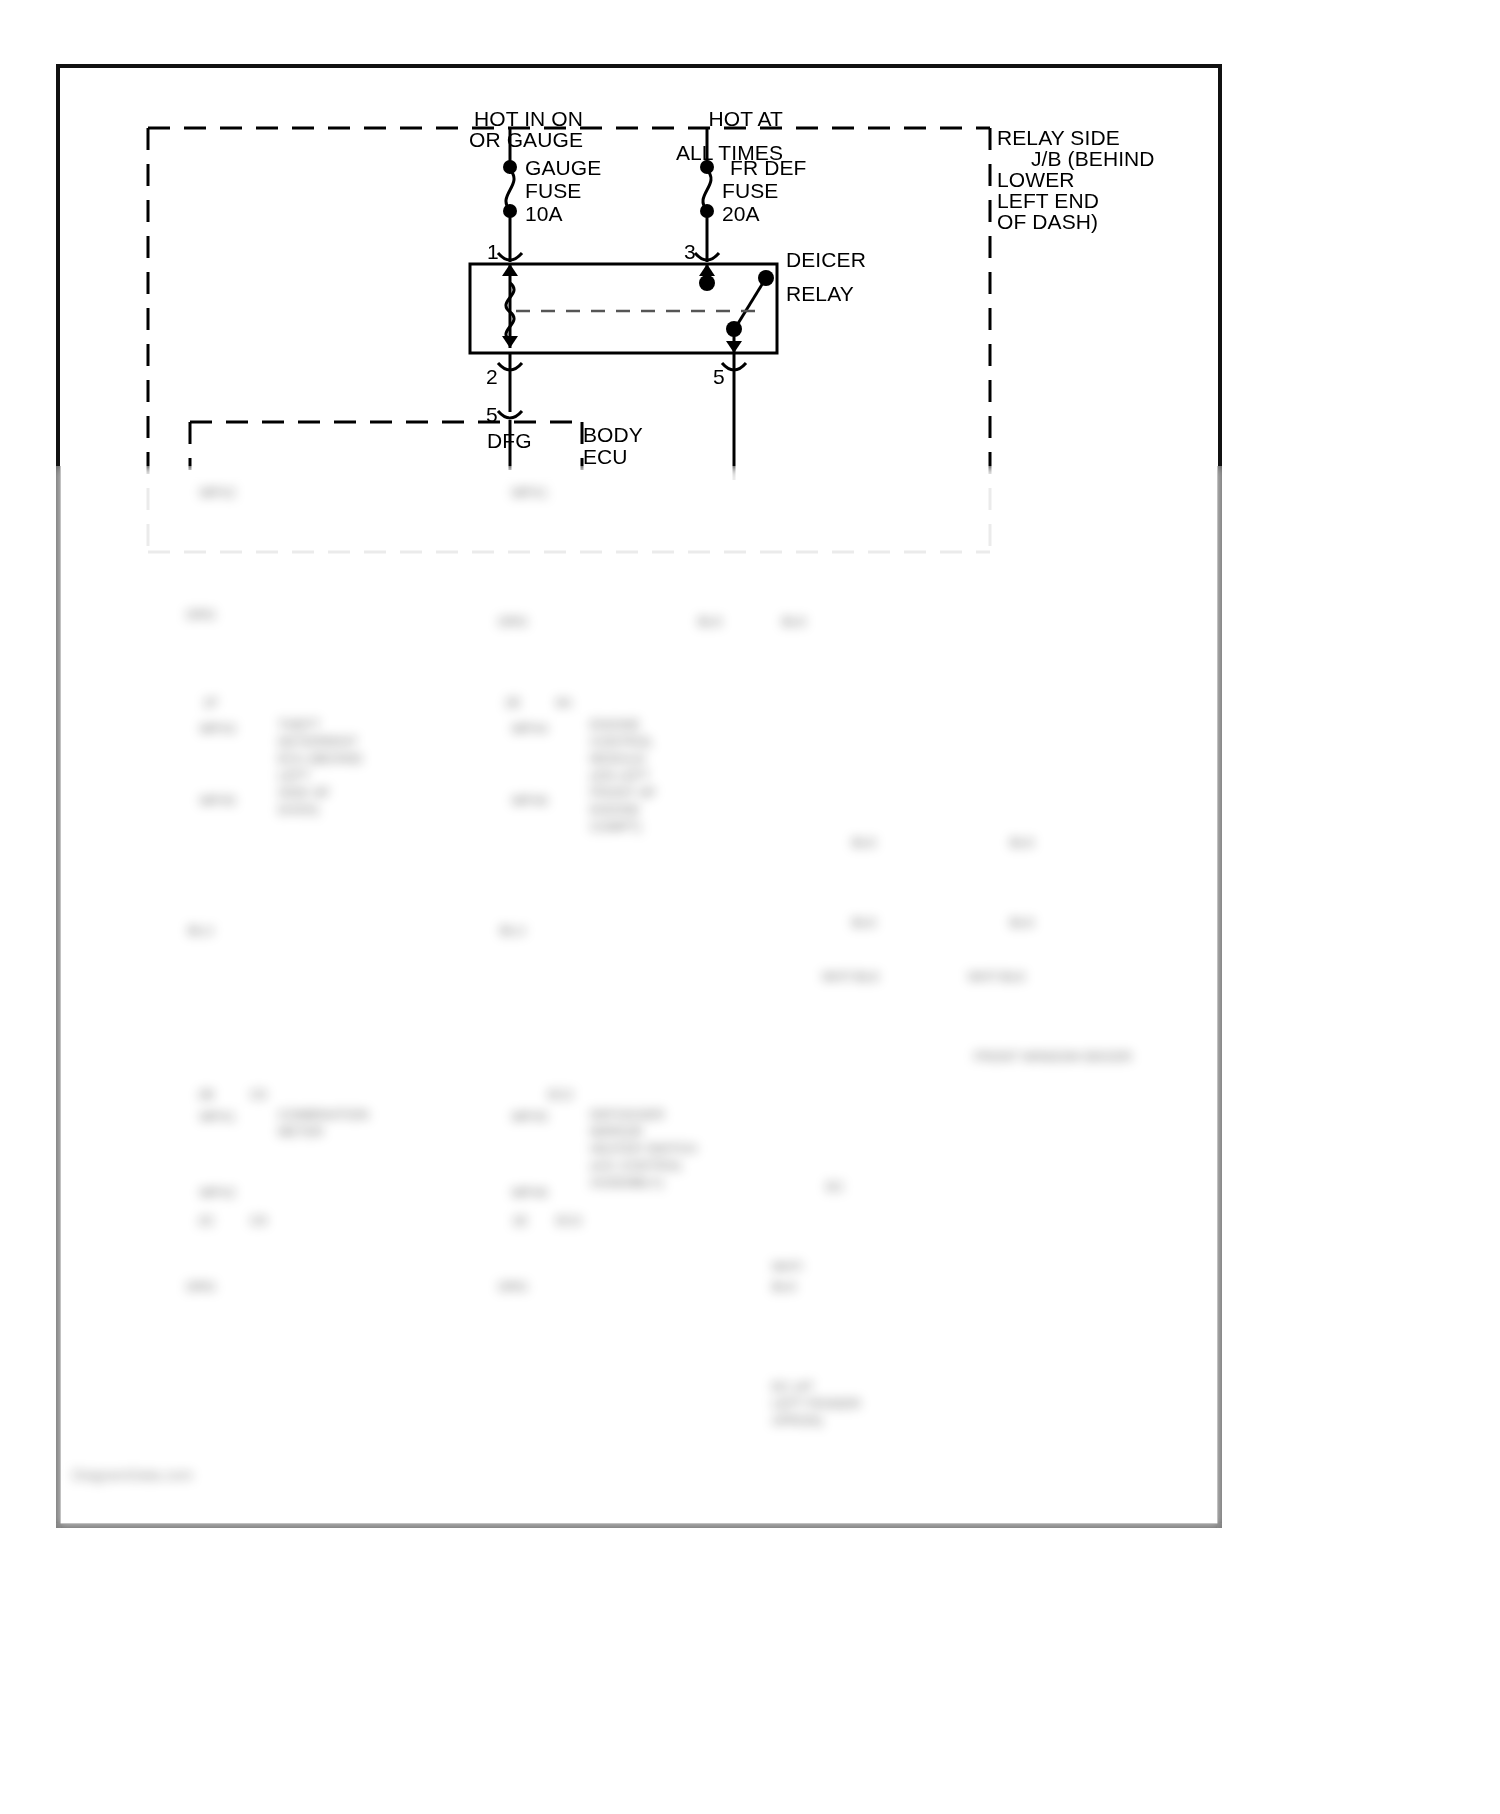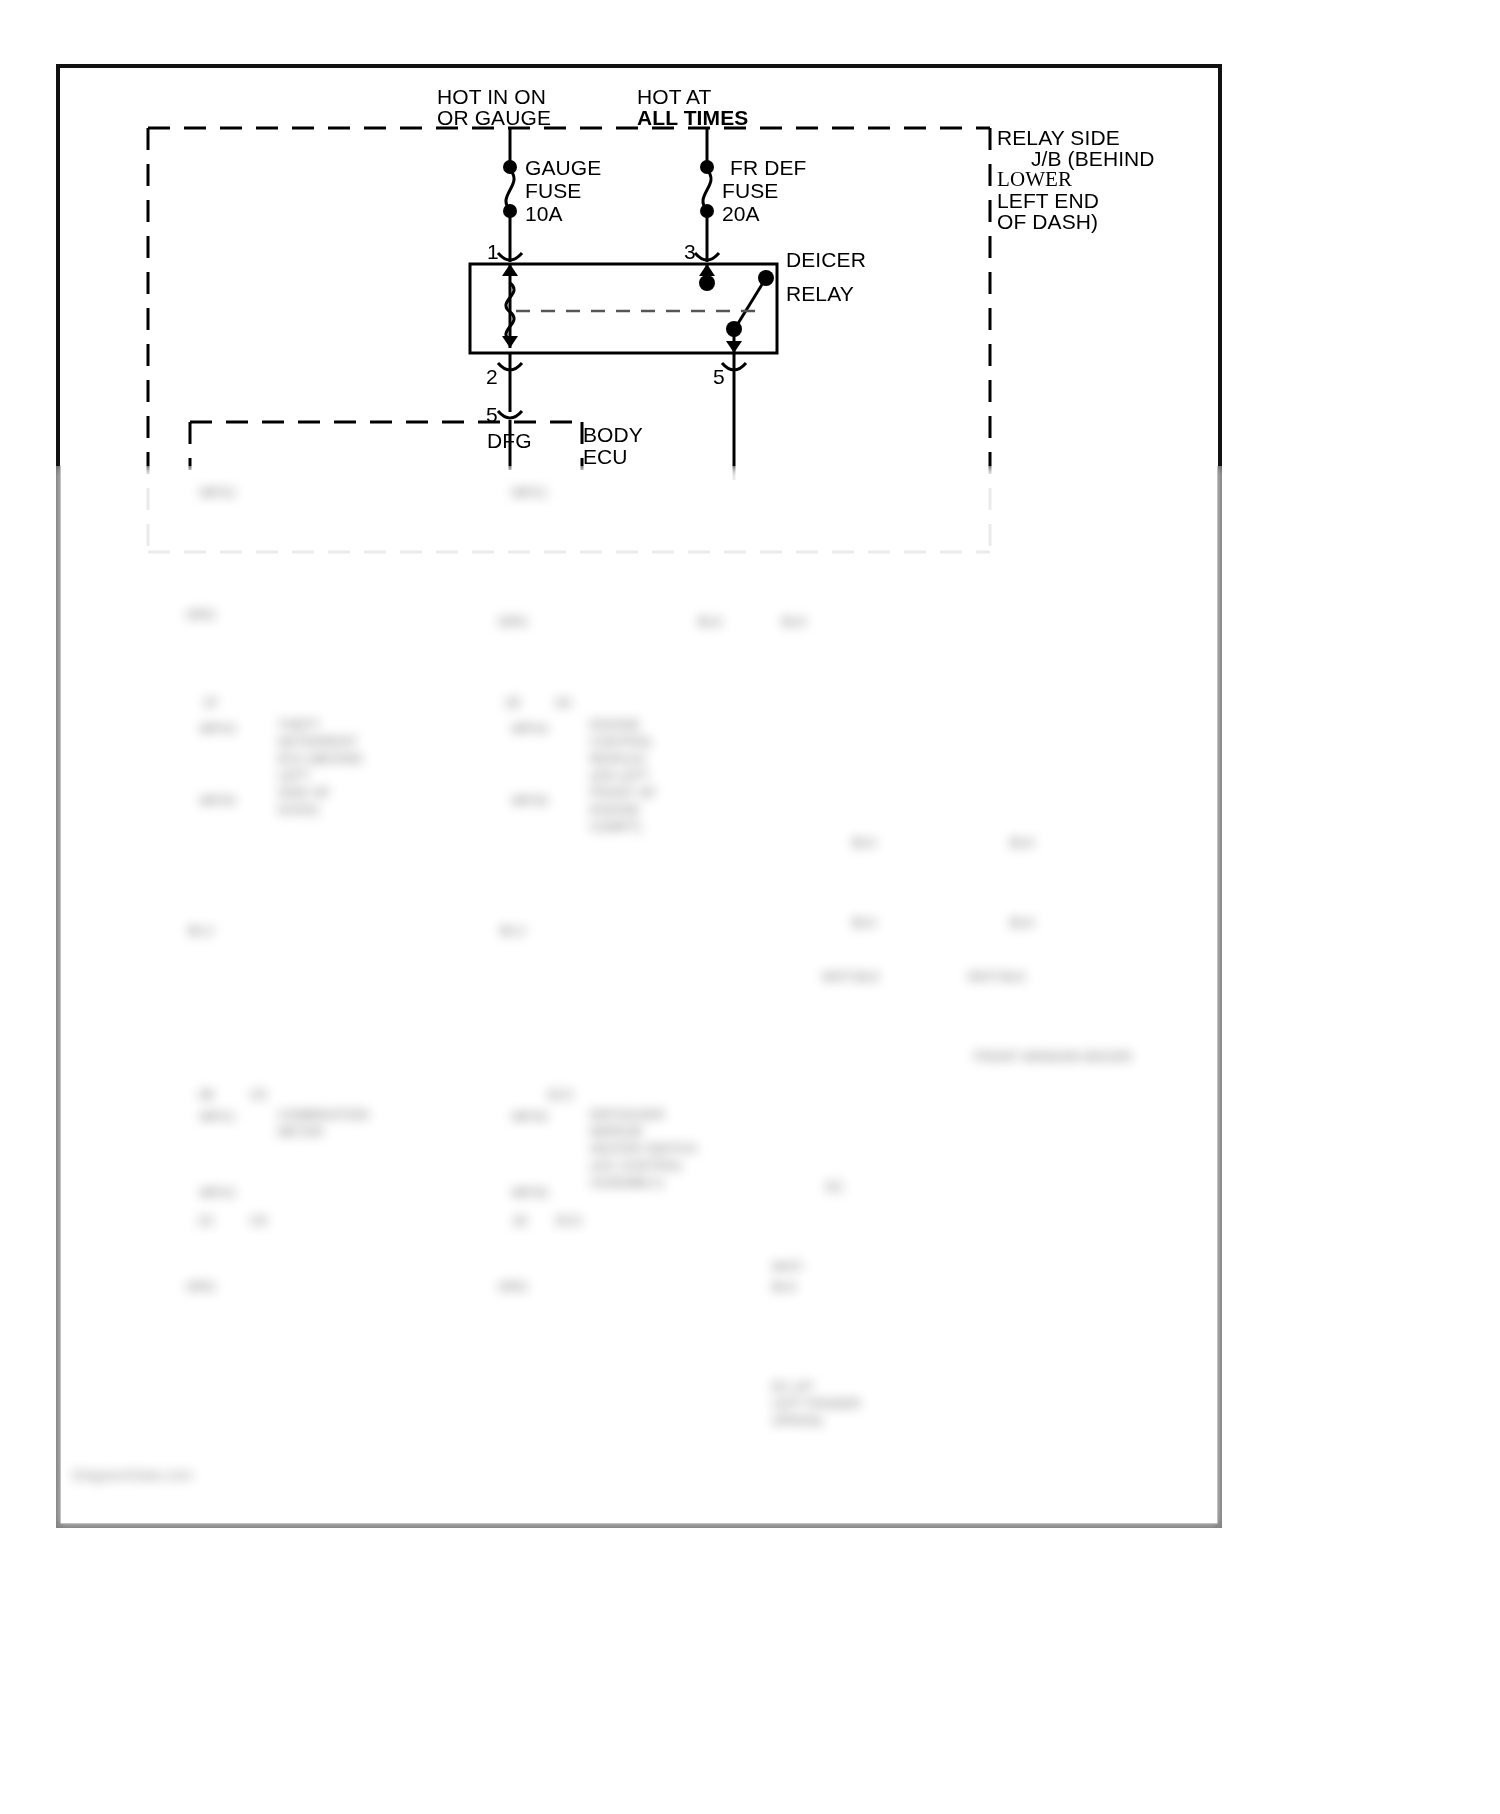--- a/index.html
+++ b/index.html
@@ -19,21 +19,21 @@
 
   
   .blurwrap{position:absolute;left:56px;top:466px;width:1166px;height:1062px;
             overflow:hidden;}
   .blurinner{position:absolute;left:-56px;top:-466px;width:1500px;height:1814px;
              filter:blur(5.2px);opacity:.92;}
 
   
   .t{position:absolute;color:#000;font-family:"Liberation Sans",sans-serif;
      font-size:21px;line-height:25px;white-space:pre;letter-spacing:.1px;}
-  .tc{text-align:left;}
+  .tc{text-align:right;margin-top:22px;}
   .num{position:absolute;color:#000;font-size:21px;font-family:"Liberation Sans",sans-serif;}
 
   .blurtxt{position:absolute;font-family:"Liberation Sans",sans-serif;
            font-size:13px;line-height:17px;color:#6a6a6a;white-space:pre;}
   .wmk{position:absolute;font-size:15px;color:#8d8d8d;font-family:"Liberation Sans",sans-serif;}
 </style>
 </head>
 <body>
 
 <div id="page">
@@ -105,21 +105,21 @@
         <circle cx="734" cy="329" r="8"></circle>
         <circle cx="766" cy="278" r="8"></circle>
       </g>
     </svg>
   </div>
 
   <div class="t tc" style="left:437px;top:84px;width:146px;"><span>HOT IN ON</span></div>
   <div class="t tc" style="left:437px;top:105px;width:146px;"><span>OR GAUGE</span></div>
 
   <div class="t tc" style="left:637px;top:84px;width:146px;"><span>HOT AT</span></div>
-  <div class="t tc" style="left:637px;top:105px;width:146px;font-weight:bold;"><span>ALL TIMES</span></div>
+  <div class="t tc" style="left:637px;top:118px;width:146px;"><span>ALL TIMES</span></div>
 
   <div class="t" style="left:525px;top:155px;"><span>GAUGE</span></div>
   <div class="t" style="left:525px;top:178px;"><span>FUSE</span></div>
   <div class="t" style="left:525px;top:201px;"><span>10A</span></div>
 
   <div class="t" style="left:722px;top:155px;margin-left:8px;"><span>FR DEF</span></div>
   <div class="t" style="left:722px;top:178px;"><span>FUSE</span></div>
   <div class="t" style="left:722px;top:201px;"><span>20A</span></div>
 
   <div class="num" style="left:487px;top:240px;"><span>1</span></div>
@@ -130,21 +130,21 @@
   <div class="t" style="left:786px;top:247px;"><span>DEICER</span></div>
   <div class="t" style="left:786px;top:281px;"><span>RELAY</span></div>
 
   <div class="num" style="left:486px;top:403px;"><span>5</span></div>
   <div class="t" style="left:487px;top:428px;"><span>DFG</span></div>
   <div class="t" style="left:583px;top:422px;"><span>BODY</span></div>
   <div class="t" style="left:583px;top:444px;"><span>ECU</span></div>
 
   <div class="t" style="left:997px;top:125px;"><span>RELAY SIDE</span></div>
   <div class="t" style="left:997px;top:146px;margin-left:34px;"><span>J/B (BEHIND</span></div>
-  <div class="t" style="left:997px;top:167px;font-family:Liberation Serif, serif;"><span>LOWER</span></div>
+  <div class="t" style="left:997px;top:167px;"><span>LOWER</span></div>
   <div class="t" style="left:997px;top:188px;"><span>LEFT END</span></div>
   <div class="t" style="left:997px;top:209px;"><span>OF DASH)</span></div>
 
   <div class="blurwrap">
    <div class="blurinner">
 
     
     <div style="position:absolute;left:56px;top:466px;width:1166px;height:1062px;background:#fff;"></div>
 
     <svg width="1500" height="1814">

